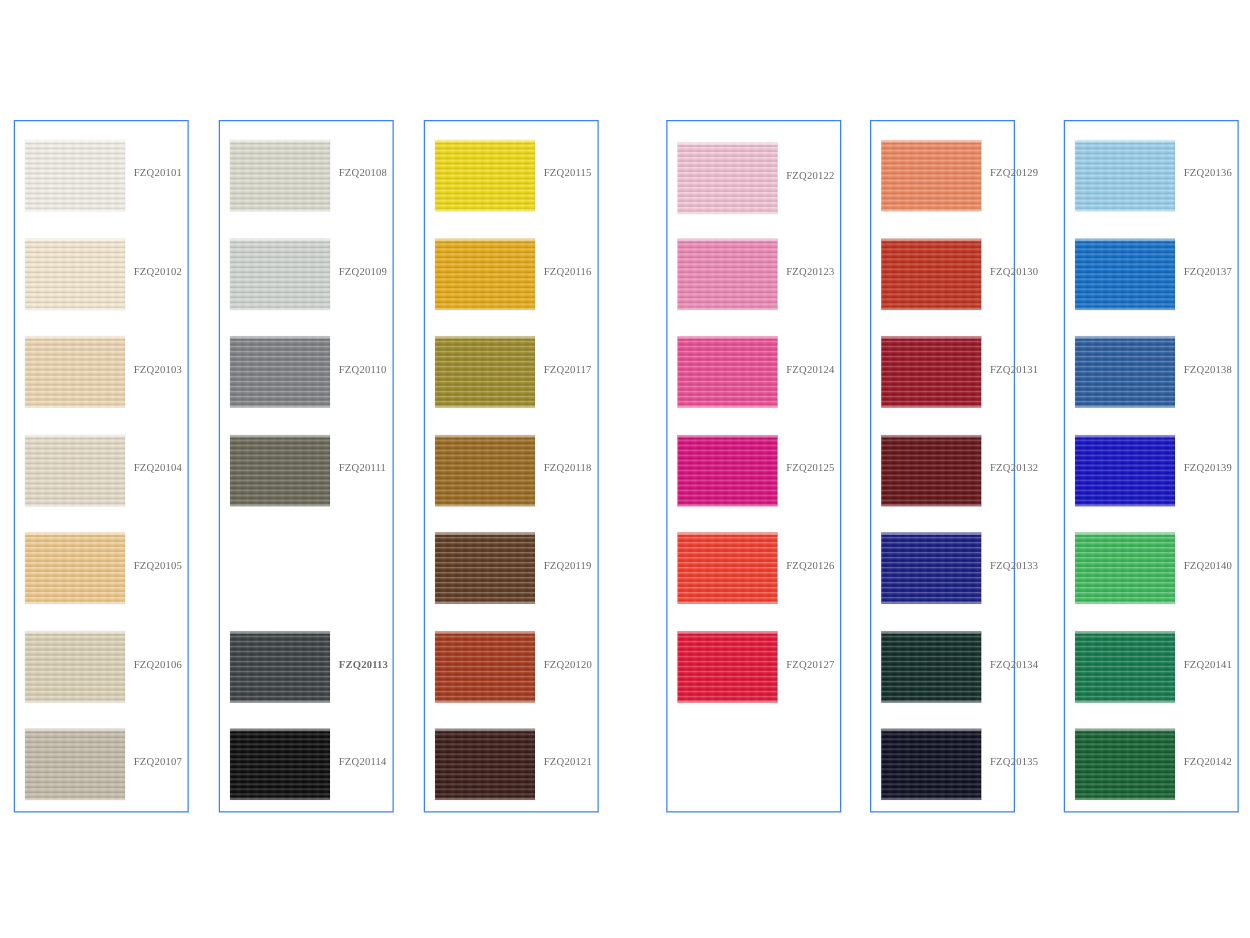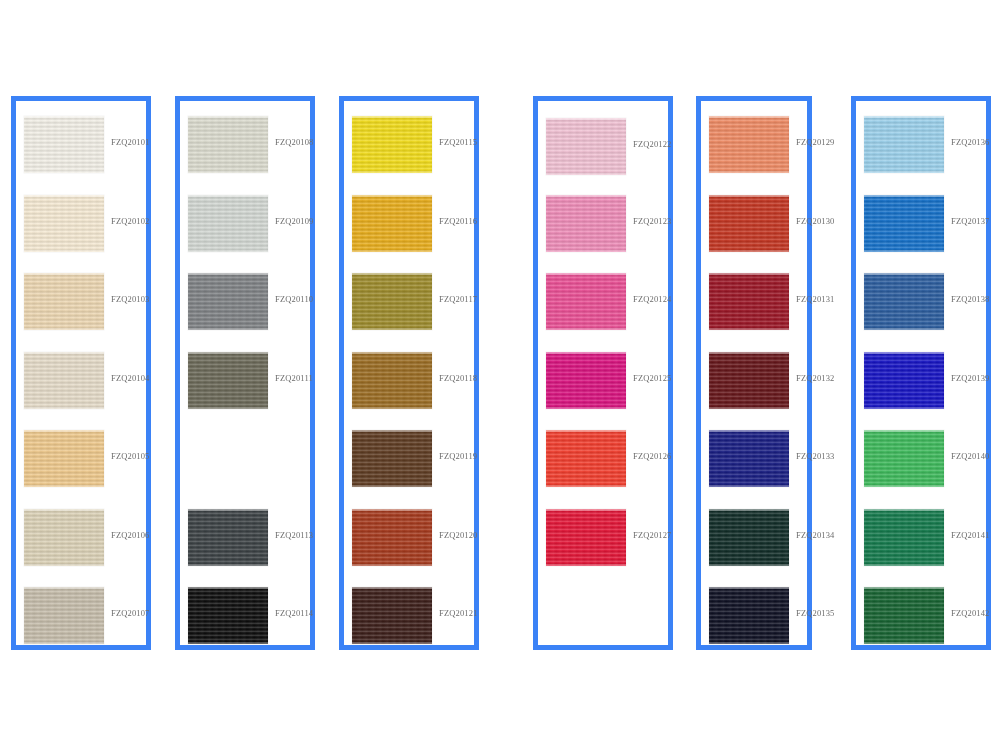--- a/index.html
+++ b/index.html
@@ -22,21 +22,21 @@
     top: 0;
     width: 1000px;
     height: 750px;
   }
 
   .color-card {
     position: absolute;
     top: 96px;
     height: 554px;
     background: #ffffff;
-    border: 5px solid #3b82f6;
+    border: 1px solid #3b82f6;
     box-sizing: border-box;
   }
 
   .swatch-row {
     position: absolute;
     left: 0;
     width: 100%;
     height: 57px;
   }
 
@@ -137,21 +137,21 @@
         <span class="swatch-code">FZQ20109</span>
       </div>
       <div class="swatch-row" style="top: 172px;">
         <div class="swatch-chip" style="background-color: rgb(126, 129, 132);"></div>
         <span class="swatch-code">FZQ20110</span>
       </div>
       <div class="swatch-row" style="top: 250.5px; text-decoration: underline;">
         <div class="swatch-chip" style="background-color: rgb(106, 104, 87);"></div>
         <span class="swatch-code">FZQ20111</span>
       </div>
-      <div class="swatch-row" style="top: 407.5px;">
+      <div class="swatch-row" style="top: 407.5px; font-weight: bold;">
         <div class="swatch-chip" style="background-color: rgb(58, 64, 67);"></div>
         <span class="swatch-code">FZQ20113</span>
       </div>
       <div class="swatch-row" style="top: 486px;">
         <div class="swatch-chip" style="background-color: rgb(12, 12, 12);"></div>
         <span class="swatch-code">FZQ20114</span>
       </div>
     </div>
     <div class="color-card" style="left: 339px; width: 140px;">
       <div class="swatch-row" style="top: 15px;">

